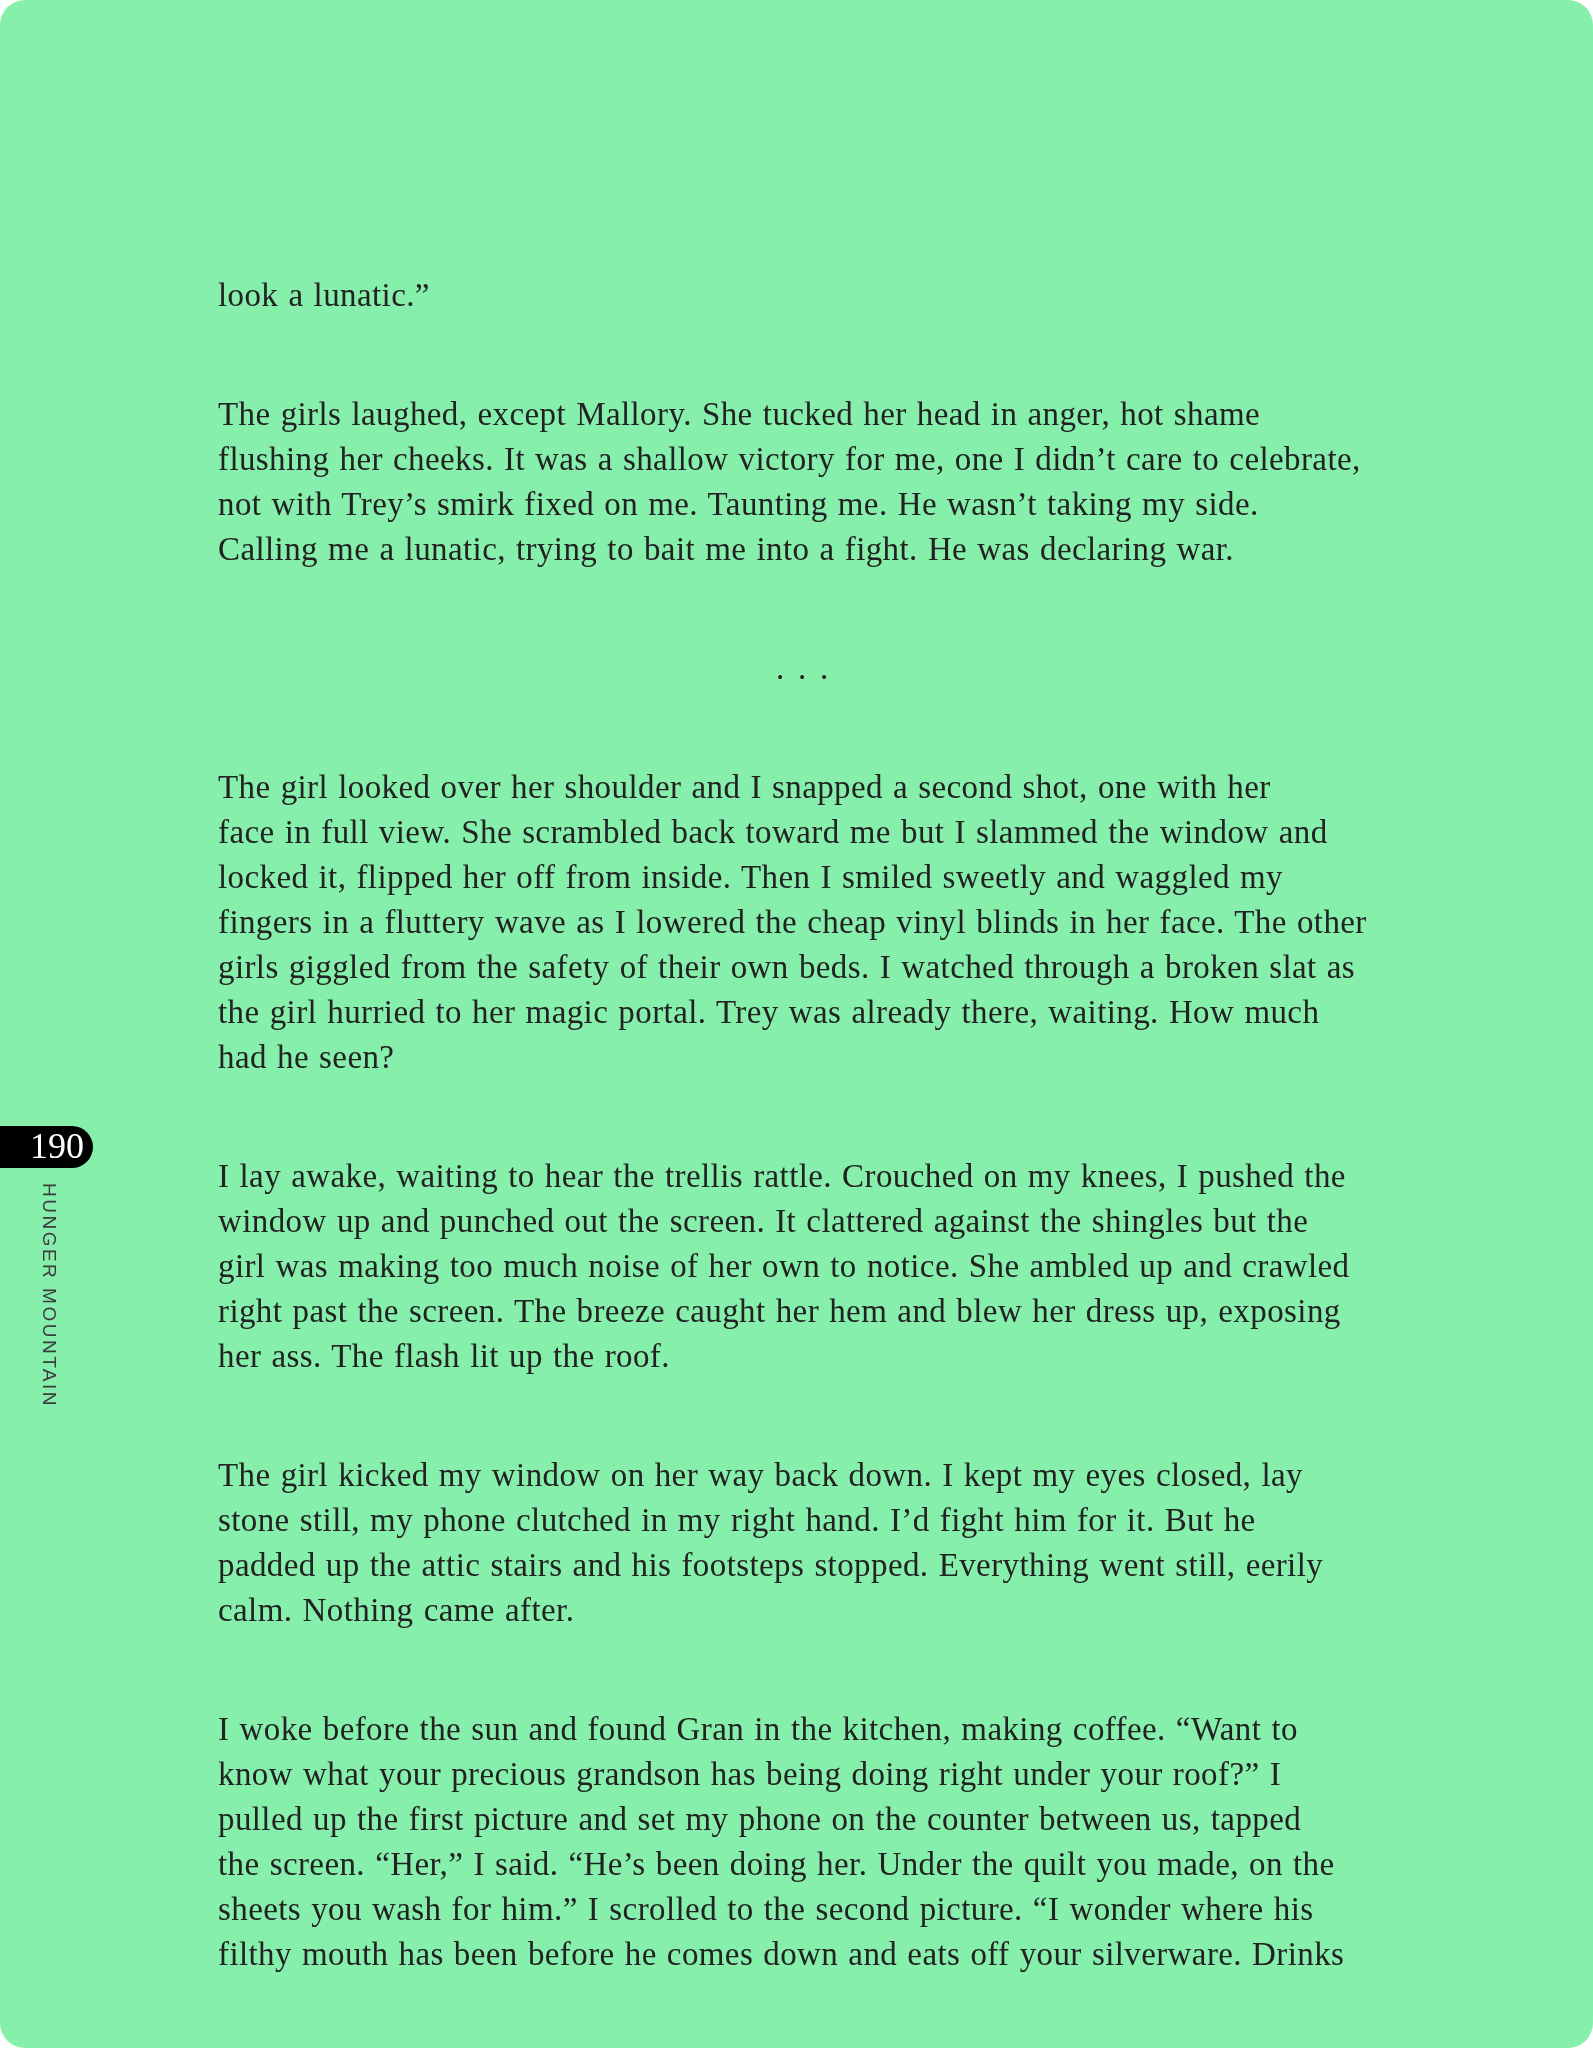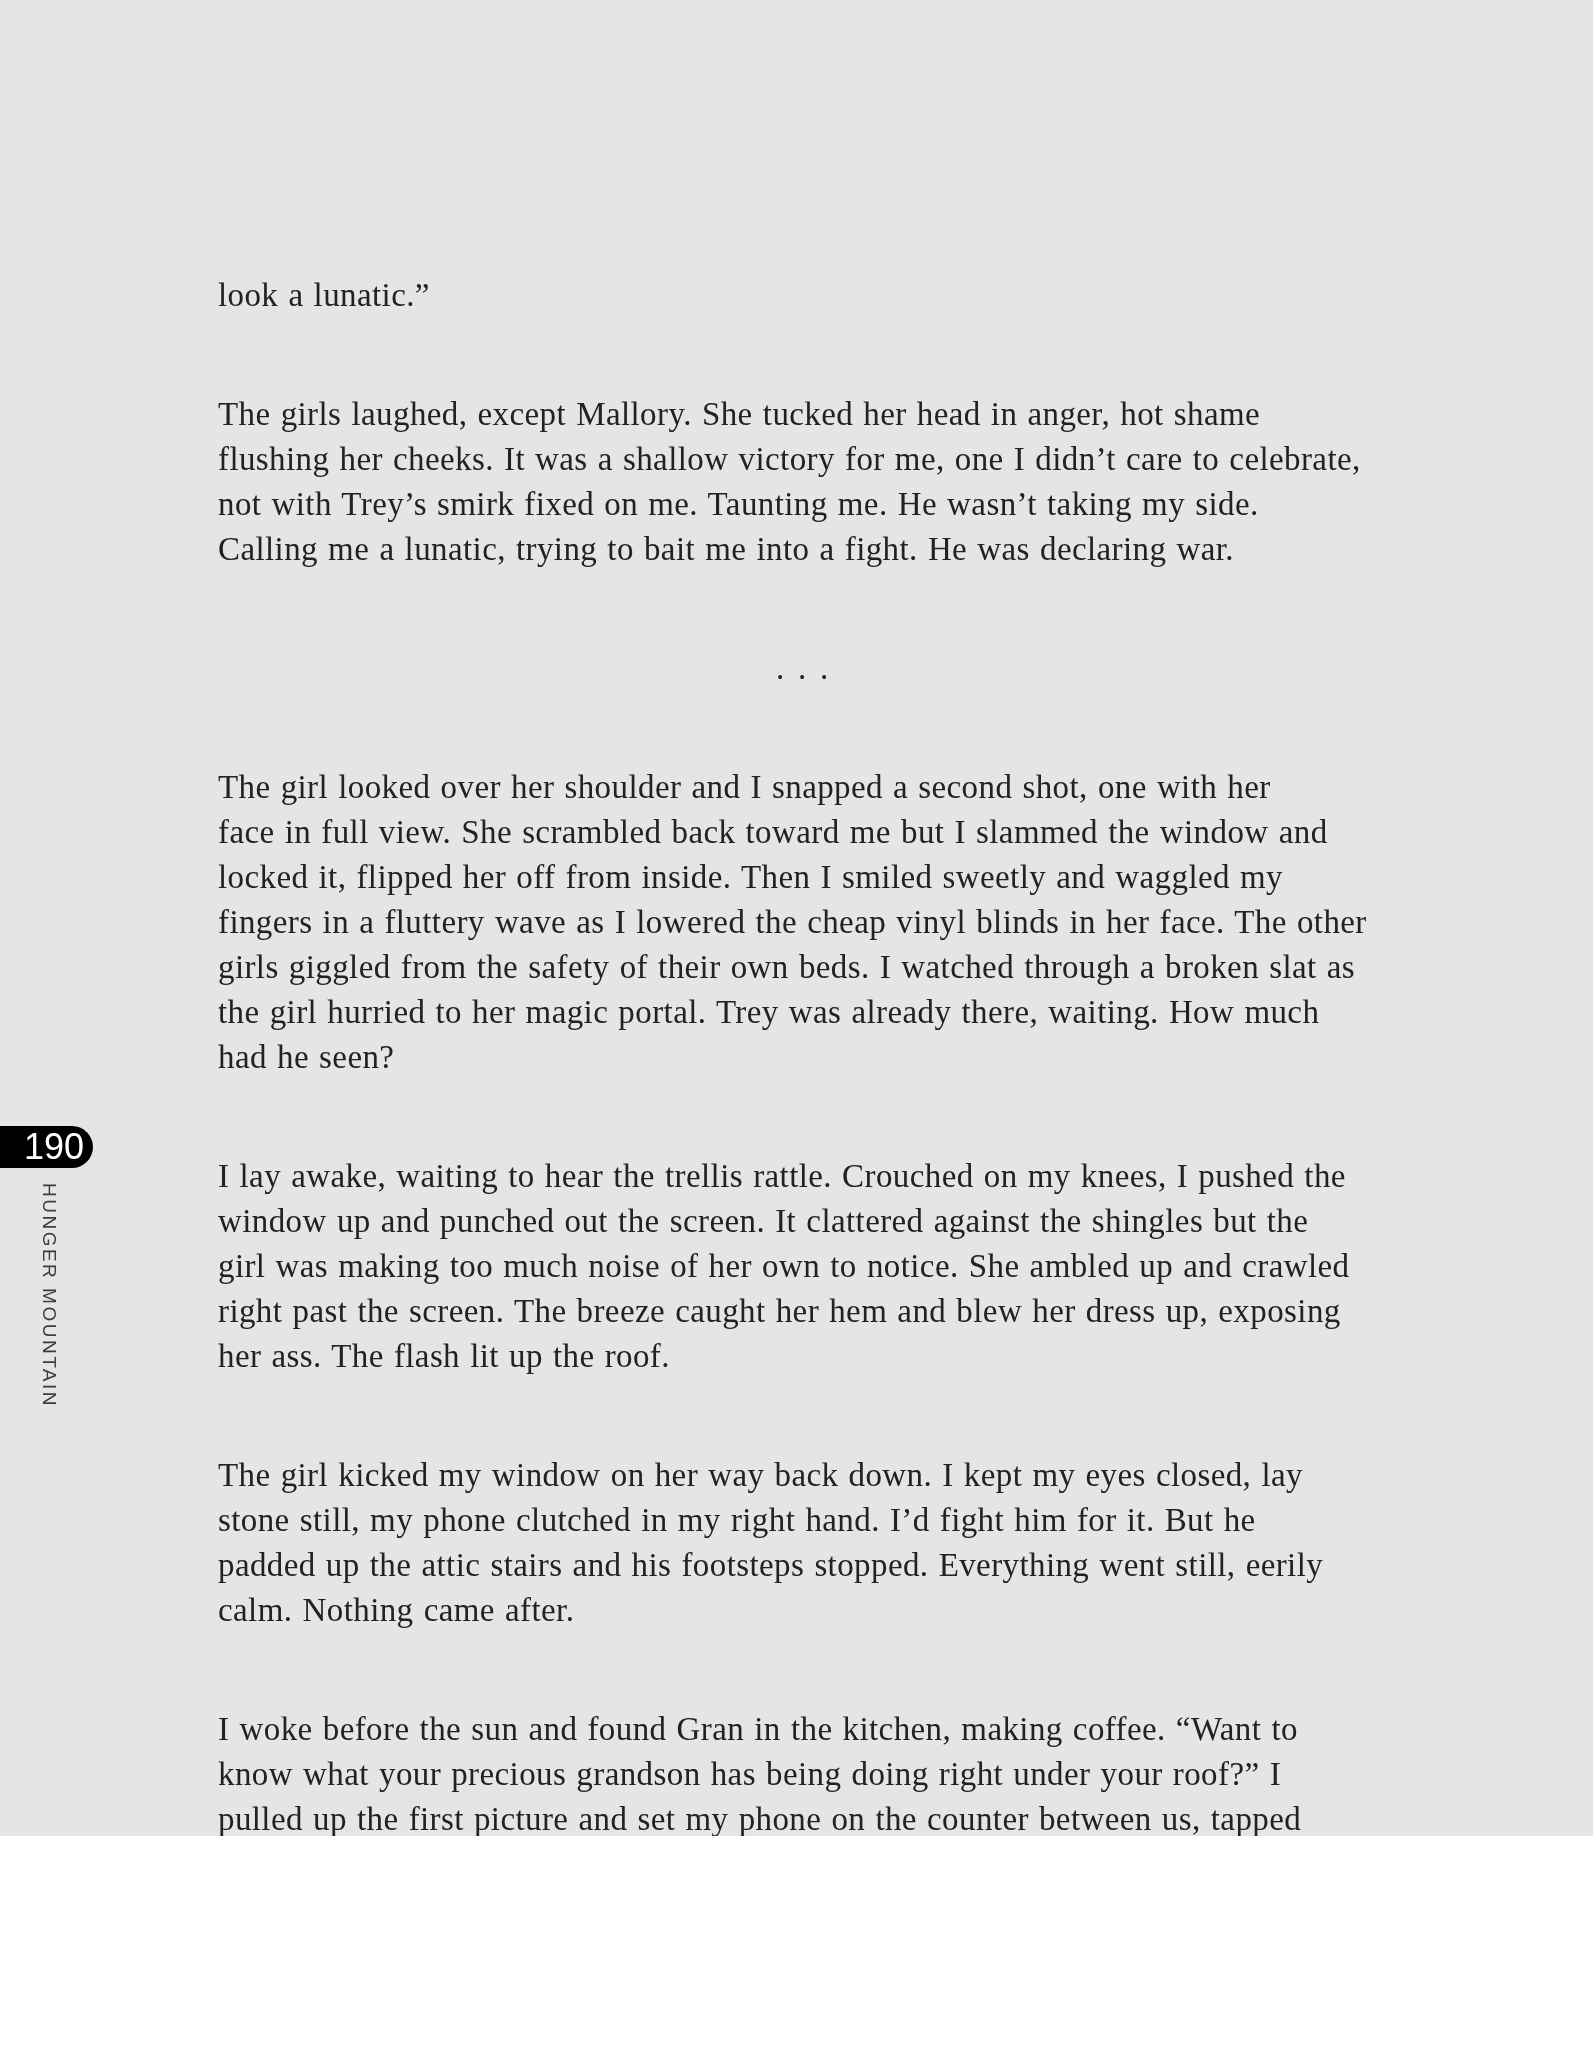--- a/index.html
+++ b/index.html
@@ -3,23 +3,24 @@
 <meta charset="utf-8">
 <style>
   html, body {
     margin: 0;
     padding: 0;
     background: #ffffff;
   }
   .page {
     position: relative;
     width: 1593px;
-    height: 1836px;
-    background: #e5e5e5;
+    height: 2048px;
+    background: #86efac;
     overflow: hidden;
+    border-radius: 25px;
   }
   .text-col {
     position: absolute;
     left: 218px;
     top: 228px;
     width: 1170px;
     font-family: "Liberation Serif", serif;
     font-size: 33px;
     line-height: 45px;
     letter-spacing: 0.4px;
@@ -39,21 +40,21 @@
   .page-badge {
     position: absolute;
     left: 0;
     top: 1126px;
     width: 93px;
     height: 42px;
     box-sizing: border-box;
     background: #000000;
     border-radius: 0 21px 21px 0;
     color: #ffffff;
-    font-family: Liberation Sans, sans-serif;
+    font-family: Liberation Serif, serif;
     font-size: 36px;
     line-height: 41px;
     text-align: right;
     padding-right: 9px;
   }
   .spine-title {
     position: absolute;
     left: 38px;
     top: 1183px;
     writing-mode: vertical-rl;

